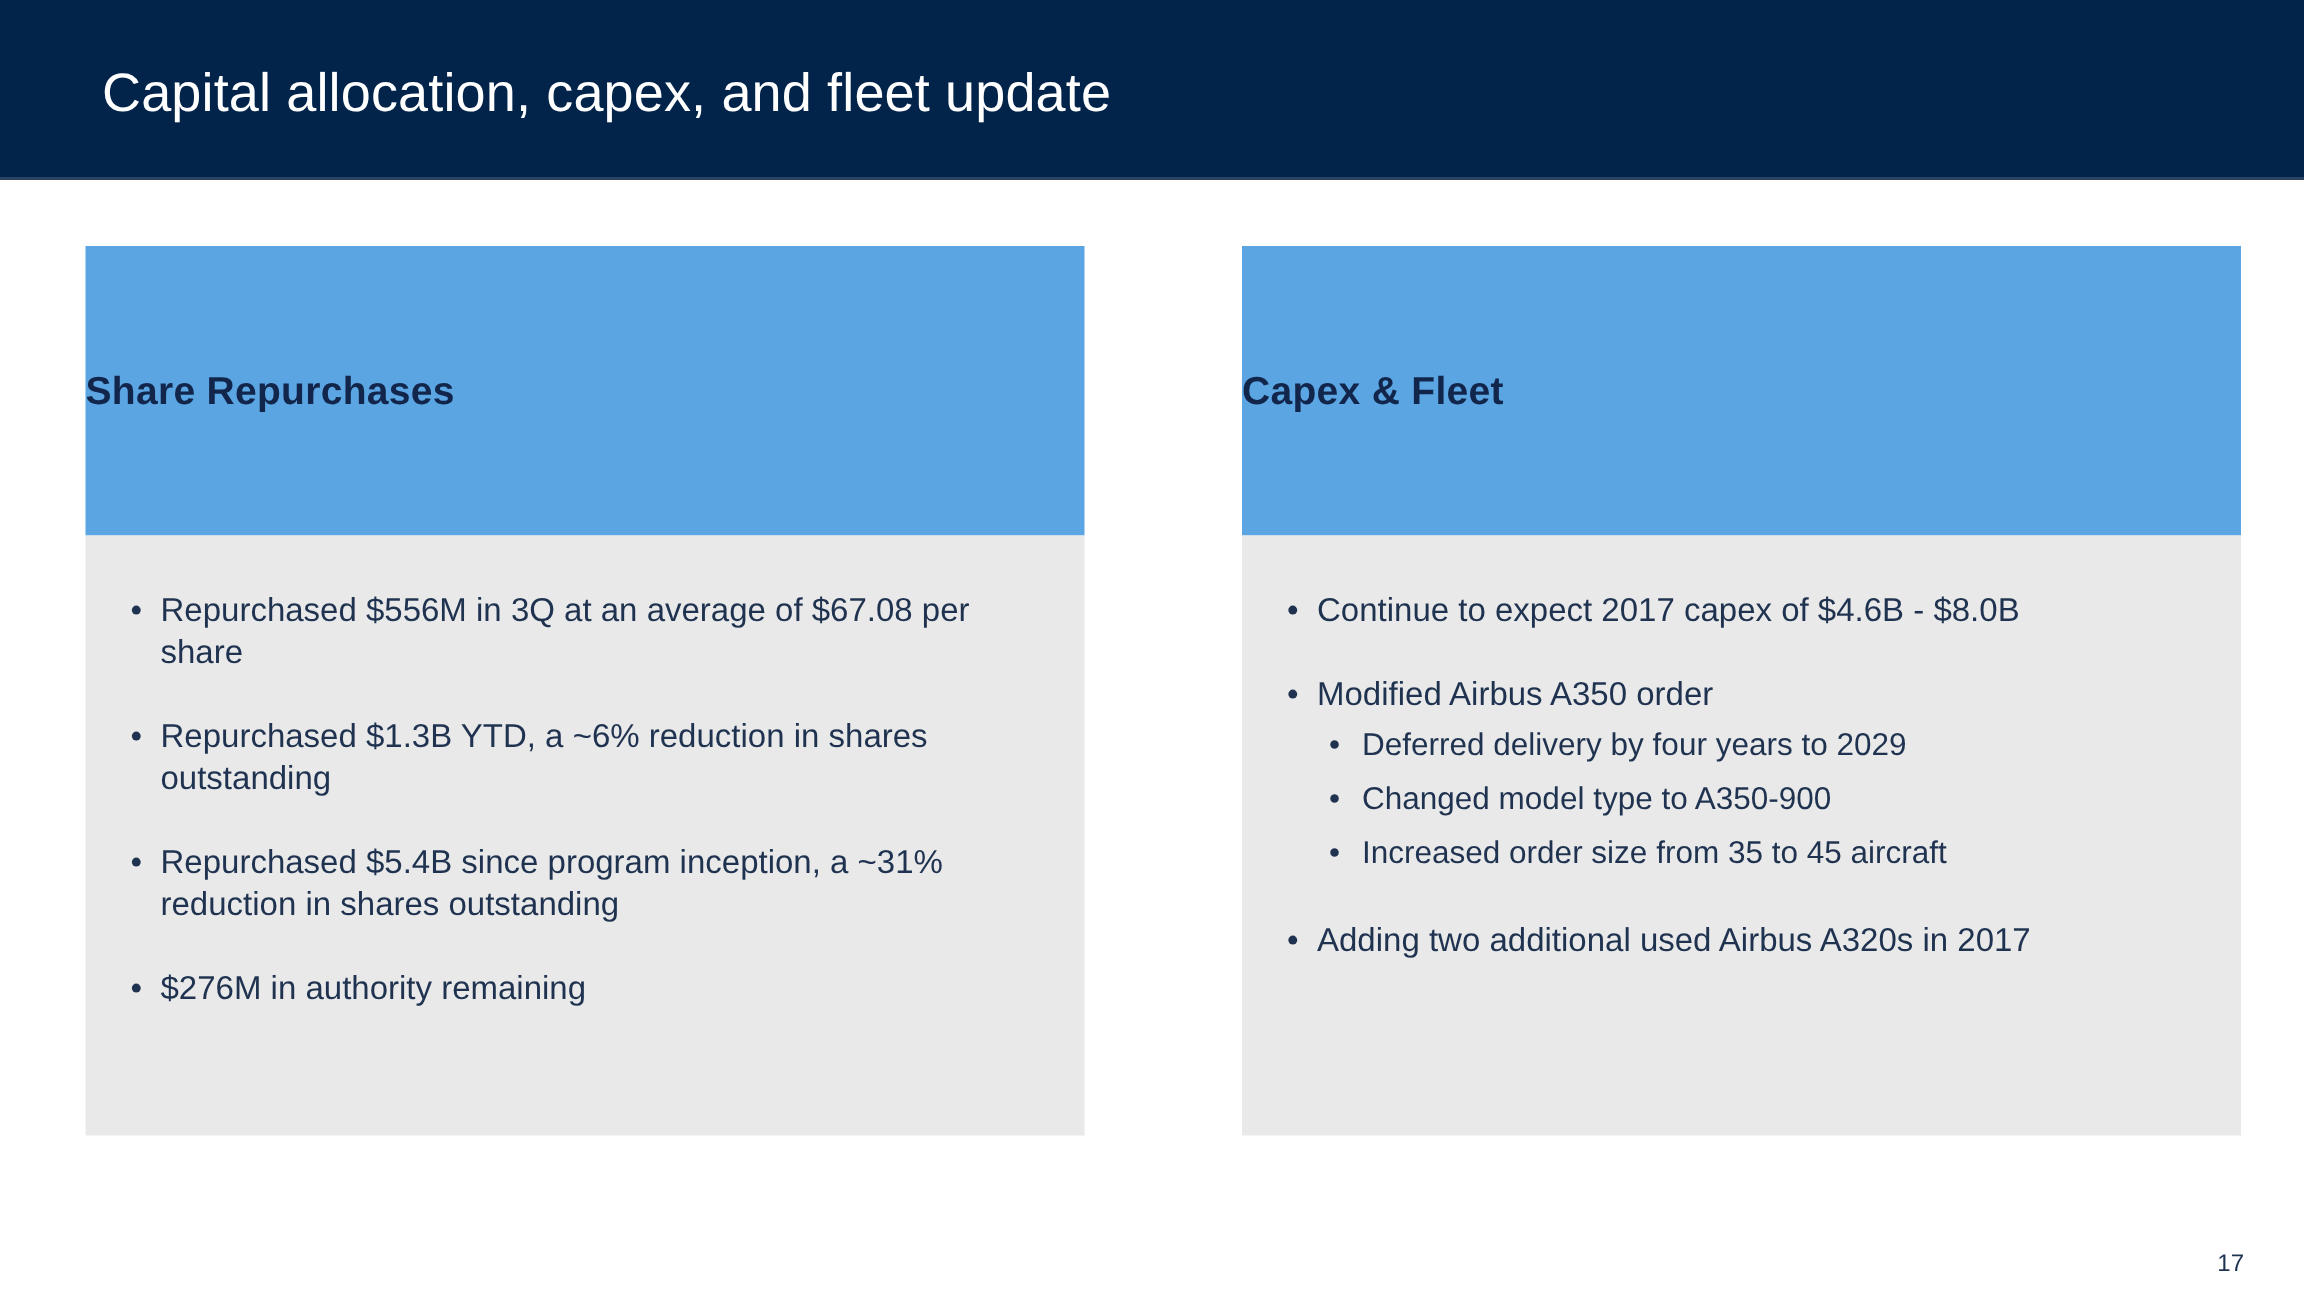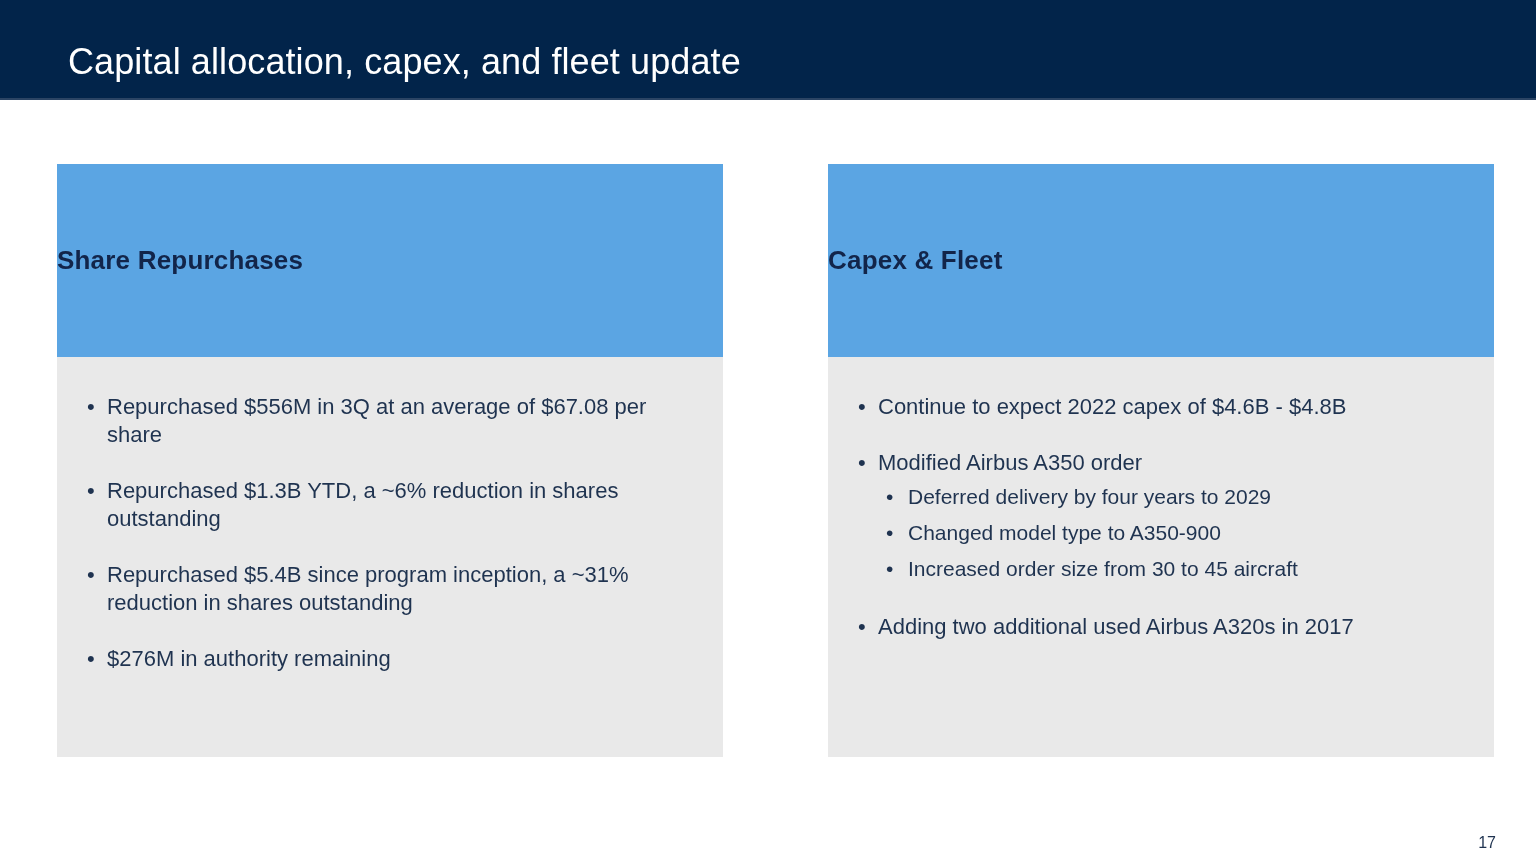--- a/index.html
+++ b/index.html
@@ -14,21 +14,21 @@
     overflow: hidden;
     position: relative;
   }
 
   
   .title-bar {
     position: absolute;
     left: 0;
     top: 0;
     width: 1536px;
-    height: 100px;
+    height: 120px;
     background: #02244a;
     box-sizing: border-box;
     border-bottom: 2px solid #2b4464;
   }
   .title-text {
     position: absolute;
     left: 68px;
     top: 40px;
     font-size: 36px;
     line-height: 44px;
@@ -165,37 +165,37 @@
 </div>
 
 <div class="panel panel-right">
   <div class="panel-header">
     <span class="panel-header-text">Capex &amp; Fleet</span>
   </div>
   <div class="panel-body">
     <ul class="bullets">
       <li class="bullet-l1">
         <span class="dot">•</span>
-        <span class="bullet-text">Continue to expect 2022 capex of $4.6B - $4.8B</span>
+        <span class="bullet-text">Continue to expect 2017 capex of $4.6B - $8.0B</span>
       </li>
       <li class="bullet-l1 has-sub">
         <span class="dot">•</span>
         <span class="bullet-text">Modified Airbus A350 order</span>
         <ul class="sub-bullets">
           <li class="bullet-l2">
             <span class="dot">•</span>
             <span class="bullet-text">Deferred delivery by four years to 2029</span>
           </li>
           <li class="bullet-l2">
             <span class="dot">•</span>
             <span class="bullet-text">Changed model type to A350-900</span>
           </li>
           <li class="bullet-l2">
             <span class="dot">•</span>
-            <span class="bullet-text">Increased order size from 30 to 45 aircraft</span>
+            <span class="bullet-text">Increased order size from 35 to 45 aircraft</span>
           </li>
         </ul>
       </li>
       <li class="bullet-l1">
         <span class="dot">•</span>
         <span class="bullet-text">Adding two additional used Airbus A320s in 2017</span>
       </li>
     </ul>
   </div>
 </div>

